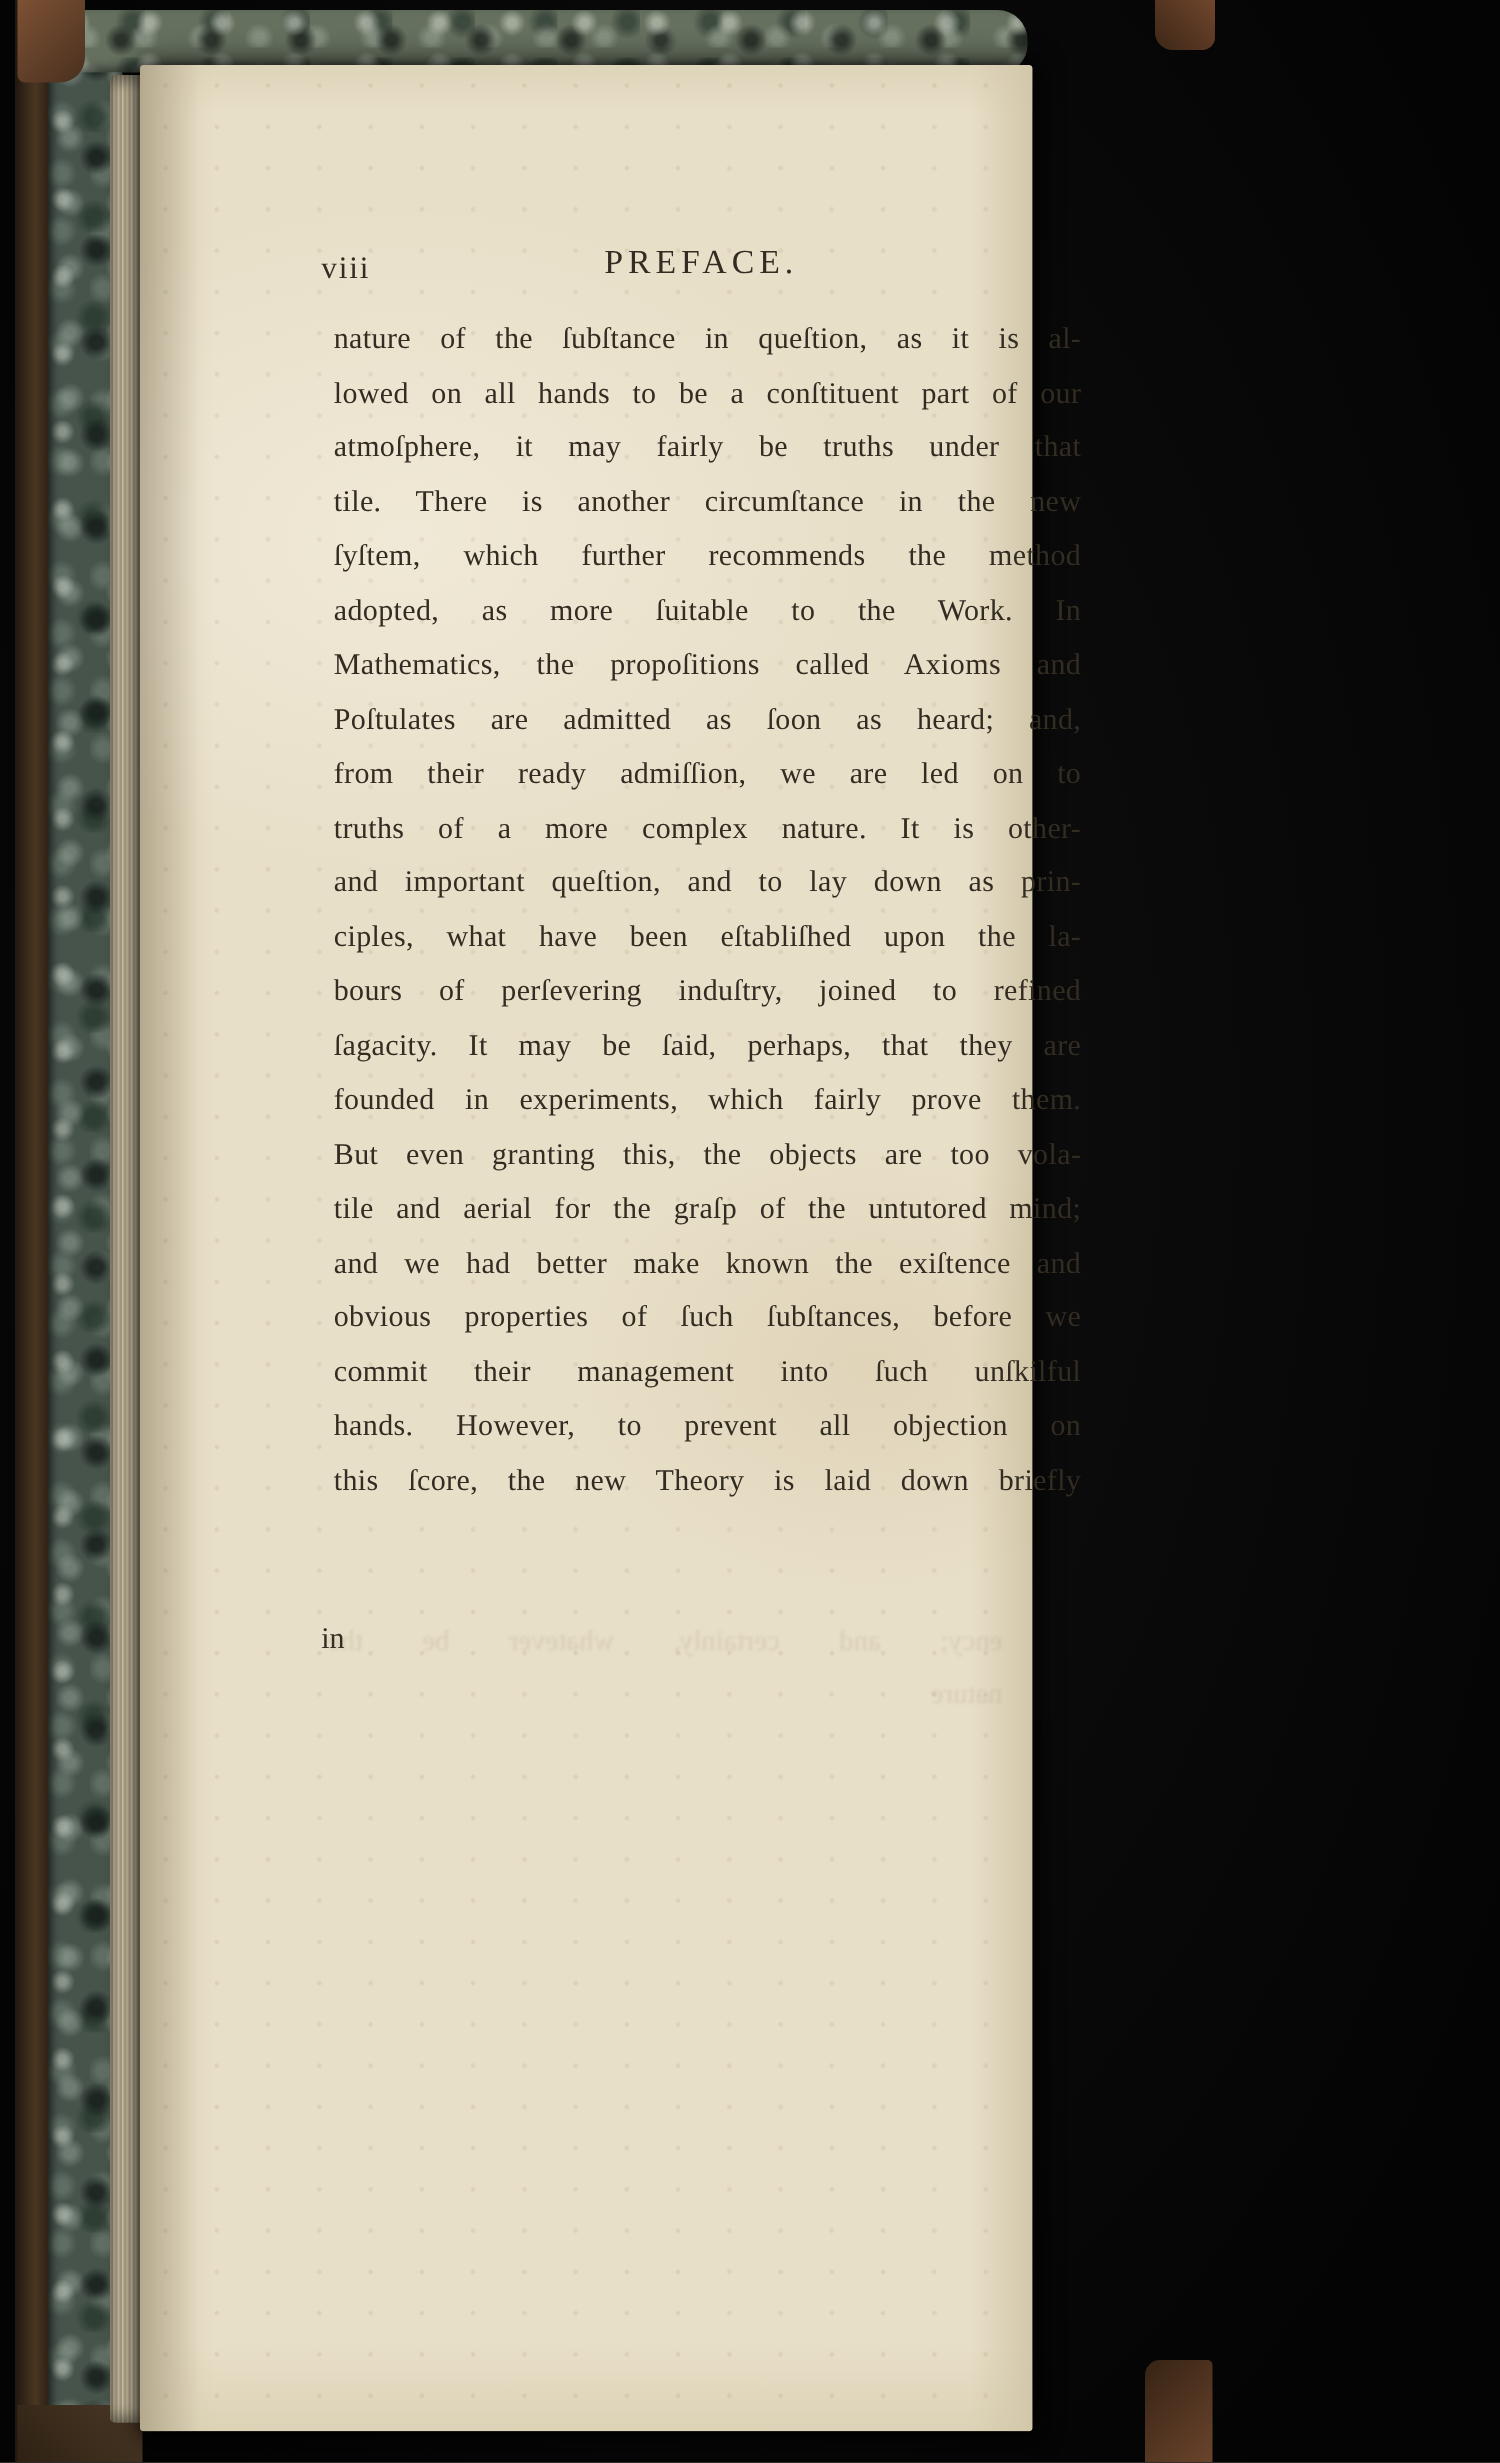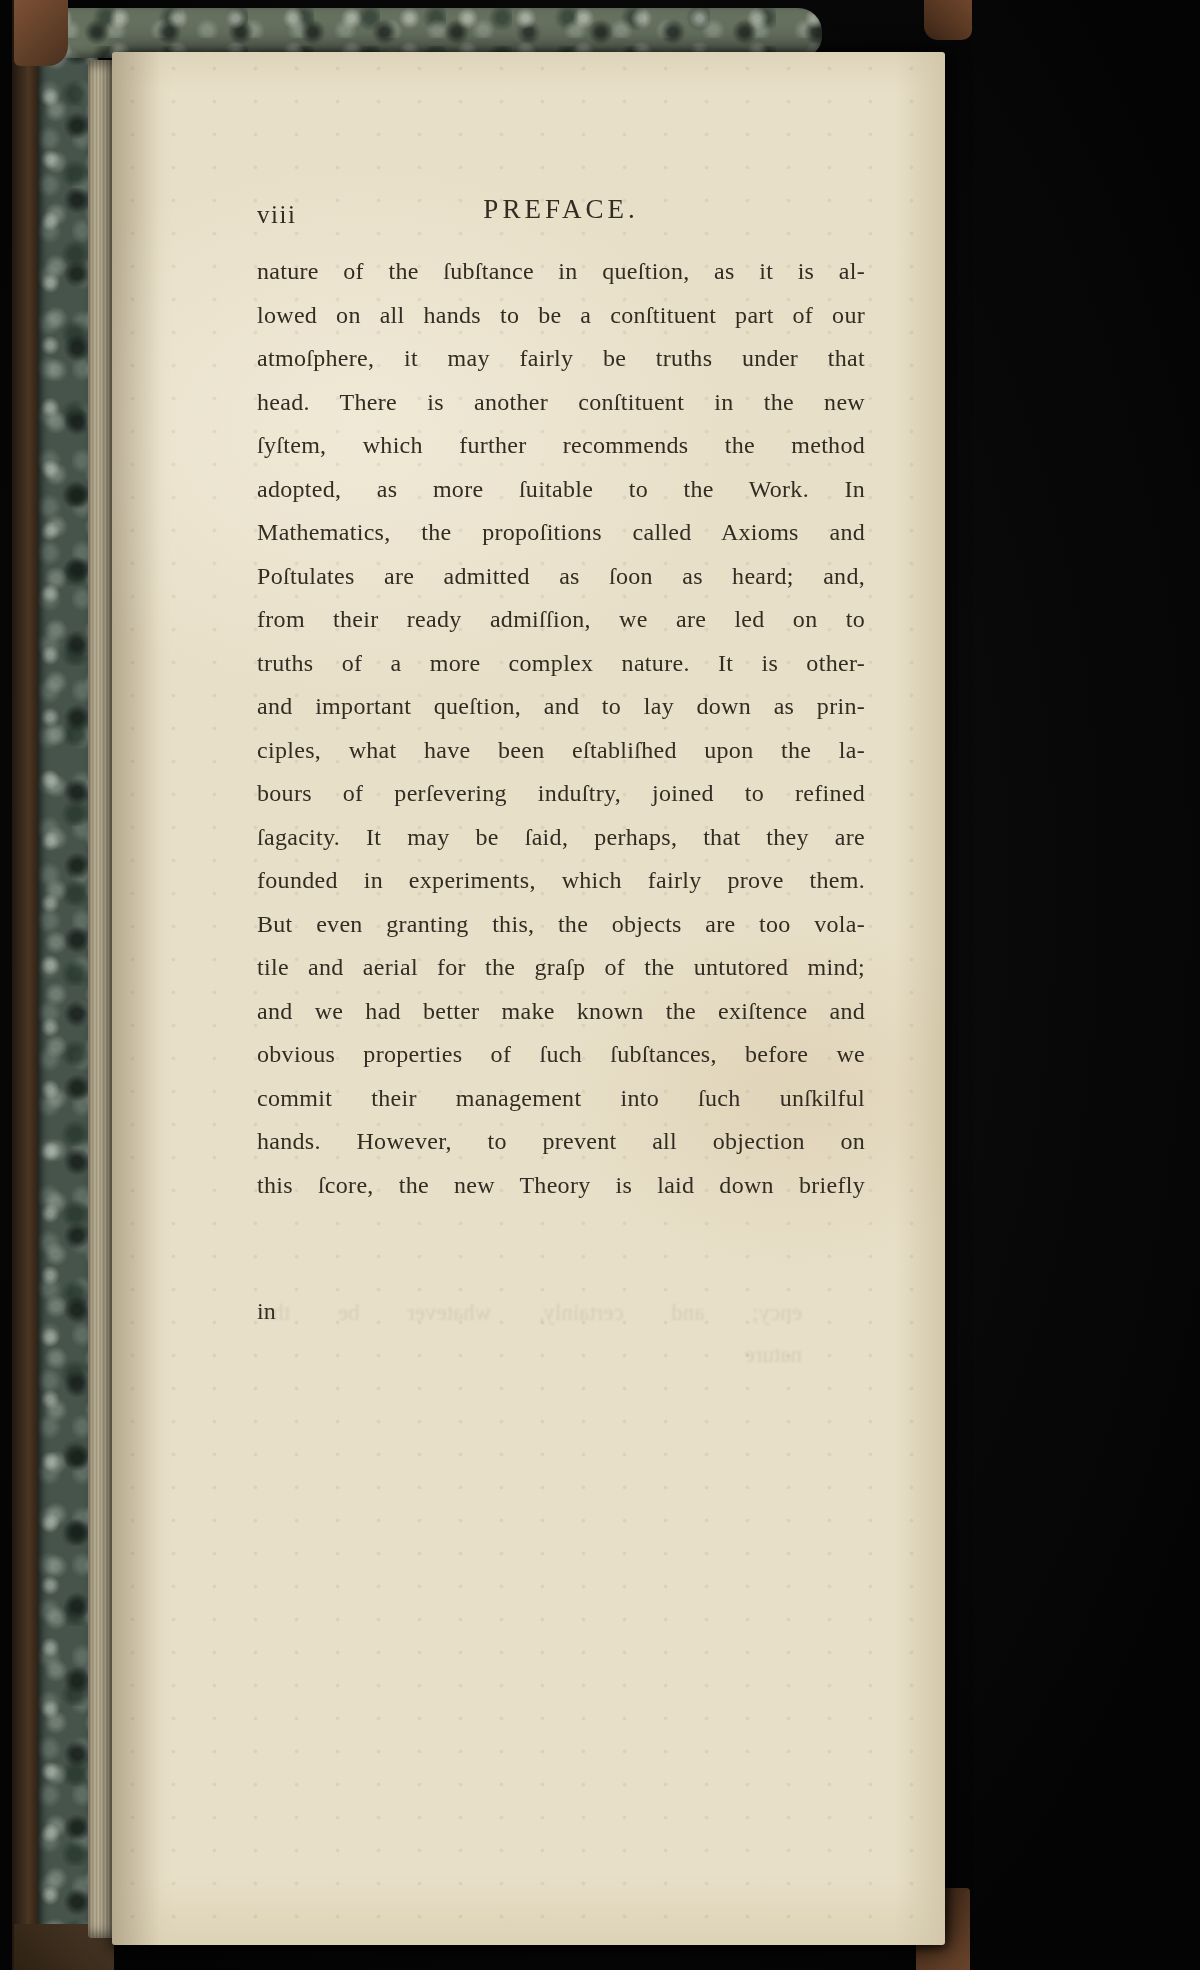--- a/index.html
+++ b/index.html
@@ -89,21 +89,21 @@
       #cfc4a8 0px, #a99d80 2px, #ded3b8 3px, #b0a487 5px, #d8cdb2 7px);
     border-radius: 4px 0 0 4px;
     box-shadow: inset 0 6px 10px rgba(0,0,0,0.4), inset 0 -6px 10px rgba(0,0,0,0.4);
     z-index: 4;
   }
 
   
   .page {
     position: absolute;
     left: 112px; top: 52px;
-    width: 833px; height: 1893px;
+    width: 714px; height: 1893px;
     border-radius: 3px;
     background-color: var(--paper, #e8dfc8);
     background-image:
       radial-gradient(circle, rgba(110,90,60,0.10) 1.2px, transparent 2.4px),
       radial-gradient(ellipse 340px 260px at 82% 55%, rgba(205,188,150,0.30), transparent 70%),
       radial-gradient(ellipse 520px 380px at 30% 20%, rgba(255,252,242,0.35), transparent 72%),
       linear-gradient(90deg, #d6cbae 0px, rgba(230,222,198,0) 60px),
       linear-gradient(270deg, #d2c7aa 0px, rgba(230,222,198,0) 50px),
       linear-gradient(0deg, #dcd2b6 0px, rgba(230,222,198,0) 70px),
       linear-gradient(180deg, #ded4ba 0px, rgba(230,222,198,0) 40px);
@@ -144,20 +144,21 @@
     color: var(--ink, #332c22);
   }
   .text-line {
     font-size: 24px;
     line-height: 43.5px;
     letter-spacing: 0.3px;
     word-spacing: 2.5px;
     text-align: justify;
     text-align-last: justify;
     white-space: normal;
+    margin-left: 10px;
   }
   .catchword-row {
     position: absolute;
     left: 145px; top: 1246px;
     width: 598px;
     font-size: 24px;
     color: var(--ink, #332c22);
   }
   .bleed {
     position: absolute;
@@ -194,21 +195,21 @@
 
     <div class="header">
       <span class="pagenum">viii</span>
       <span class="title">PREFACE.</span>
     </div>
 
     <div class="body">
         <div class="text-line">nature of the ſubſtance in queſtion, as it is al-</div>
         <div class="text-line">lowed on all hands to be a conſtituent part of our</div>
         <div class="text-line">atmoſphere, it may fairly be truths under that</div>
-        <div class="text-line">head. There is another conſtituent in the new</div>
+        <div class="text-line">tile. There is another circumſtance in the new</div>
         <div class="text-line">ſyſtem, which further recommends the method</div>
         <div class="text-line">adopted, as more ſuitable to the Work. In</div>
         <div class="text-line">Mathematics, the propoſitions called Axioms and</div>
         <div class="text-line">Poſtulates are admitted as ſoon as heard; and,</div>
         <div class="text-line">from their ready admiſſion, we are led on to</div>
         <div class="text-line">truths of a more complex nature. It is other-</div>
         <div class="text-line">and important queſtion, and to lay down as prin-</div>
         <div class="text-line">ciples, what have been eſtabliſhed upon the la-</div>
         <div class="text-line">bours of perſevering induſtry, joined to refined</div>
         <div class="text-line">ſagacity. It may be ſaid, perhaps, that they are</div>

